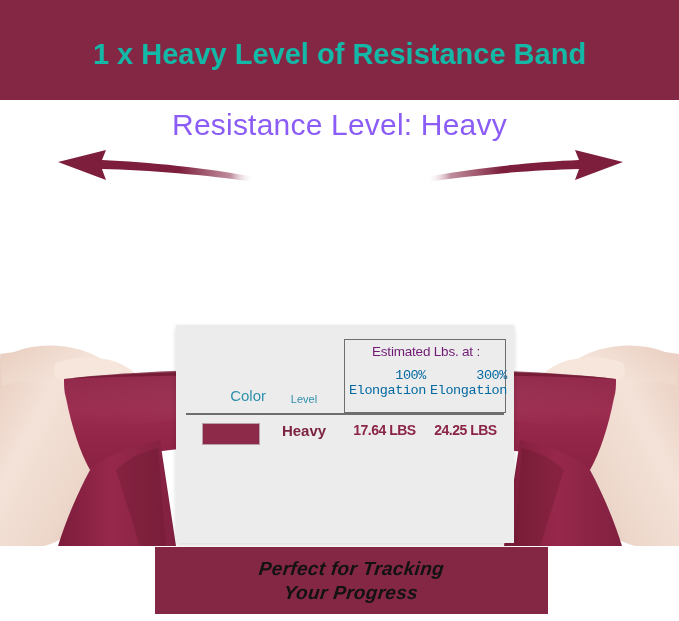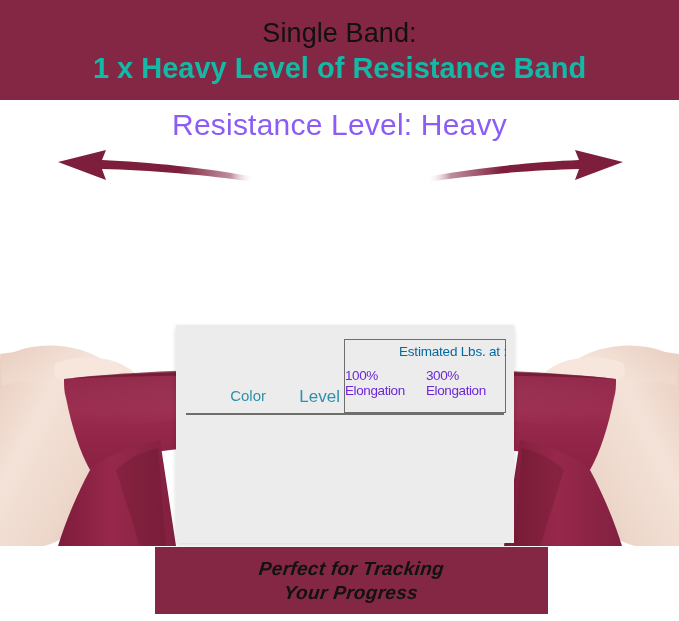--- a/index.html
+++ b/index.html
@@ -49,37 +49,37 @@
     z-index:6;
   }
   .tbl{position:absolute;left:0;top:0;width:338px;height:120px;}
 
   .est-box{
     position:absolute;left:168px;top:14px;width:162px;height:74px;
     border:1.5px solid #6e6e6e;box-sizing:border-box;
     background:#ececec;
   }
   .est-title{
-    position:absolute;left:0;top:4px;width:162px;text-align:right;
-    font-size:13.5px;color:#0369a1;letter-spacing:-.2px;
+    position:absolute;left:0;top:4px;width:162px;text-align:center;
+    font-size:13.5px;color:#701a75;letter-spacing:-.2px;
   }
   .est-col{
-    position:absolute;top:28px;width:81px;text-align:left;
-    font-size:13.5px;color:#6d28d9;line-height:1.12;letter-spacing:-.4px;
+    position:absolute;top:28px;width:81px;text-align:right;
+    font-size:13.5px;color:#0369a1;line-height:1.12;letter-spacing:-.4px;font-family:Liberation Mono, monospace;
   }
   .est-c1{left:0;}
   .est-c2{left:81px;}
 
   .hdr-color{
     position:absolute;left:10px;top:62px;width:80px;text-align:right;
     font-size:15px;color:#2f90ac;
   }
   .hdr-level{
-    position:absolute;left:92px;top:62px;width:72px;text-align:right;
-    font-size:17px;color:#2f90ac;
+    position:absolute;left:92px;top:68px;width:72px;text-align:center;
+    font-size:11px;color:#2f90ac;
   }
   .rule{
     position:absolute;left:10px;top:88px;width:318px;height:1.5px;background:#6e6e6e;
   }
 
   .row{position:absolute;left:0;top:95px;width:338px;height:30px;}
   .swatch{
     position:absolute;left:26px;top:3px;width:58px;height:22px;
     background:#8d2a49;border:1px solid #b9a0ab;box-sizing:border-box;
   }
@@ -214,26 +214,31 @@
           <span>300%</span><br>
           <span>Elongation</span>
         </div>
       </div>
 
       <div class="hdr-color">Color</div>
       <div class="hdr-level">Level</div>
 
       <div class="rule"></div>
 
+      <div class="row">
+        <div class="swatch" style="background: rgb(141, 42, 73);"></div>
+        <div class="cell-level">Heavy</div>
+        <div class="cell-v1">17.64 LBS</div>
+        <div class="cell-v2">24.25 LBS</div>
+      </div>
     </div>
 
   </div>
 
   <div class="top-banner" style="background: rgb(131, 39, 69);">
-    <div class="top-title">Single Band:</div>
     <div class="top-sub">1 x Heavy Level of Resistance Band</div>
   </div>
 
   <div class="headline">Resistance Level: Heavy</div>
 
   <div class="arrow arrow-l">
     <svg width="196" height="40" viewBox="0 0 196 40">
       <defs>
         <linearGradient id="arrFadeL" x1="0" y1="0" x2="1" y2="0">
           <stop offset="0%" stop-color="#7d1f3c" stop-opacity="1"></stop>

